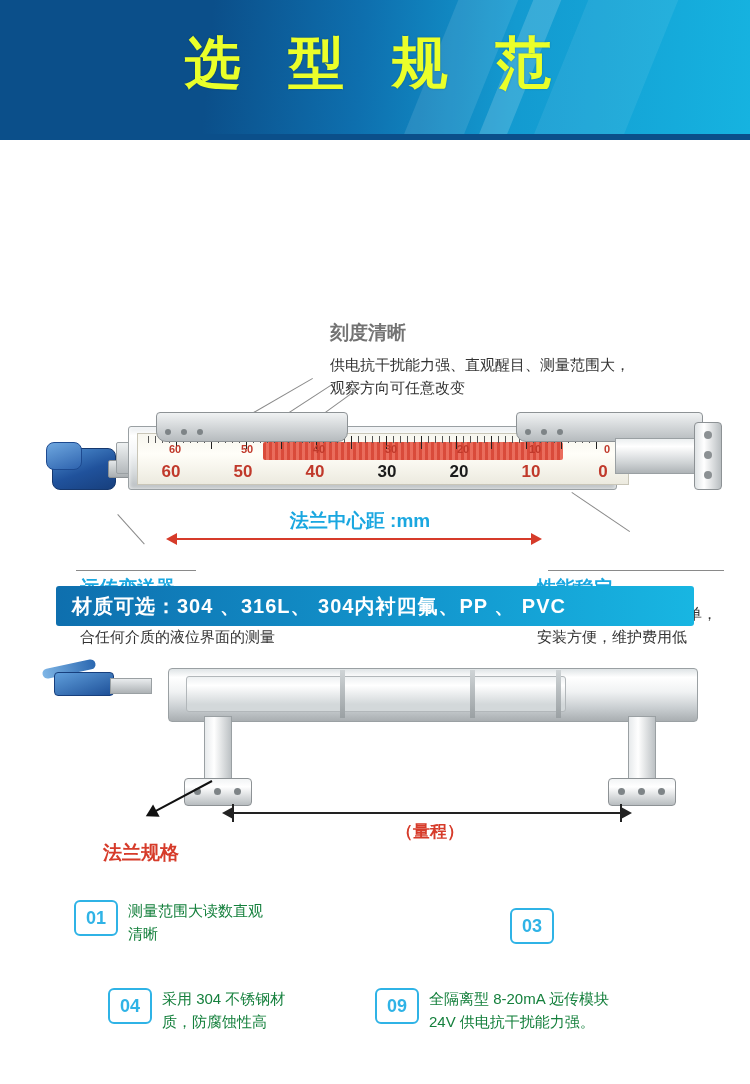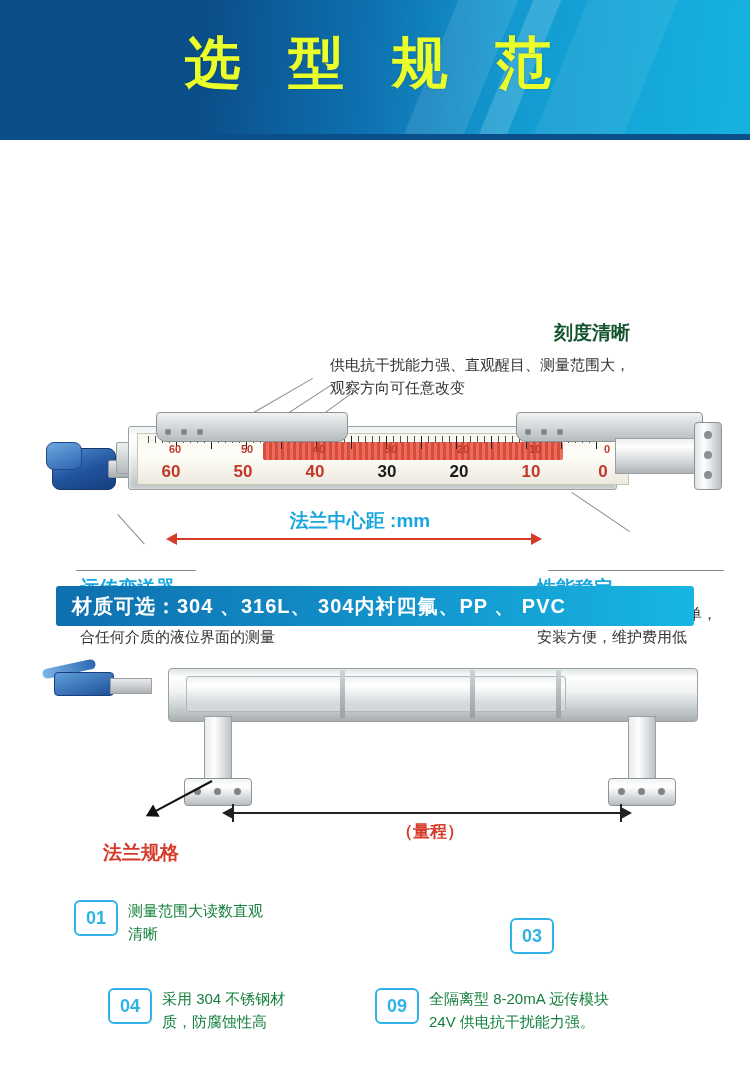--- a/index.html
+++ b/index.html
@@ -42,21 +42,21 @@
   }
 
   
   .sec1{position:relative;width:750px;height:430px;}
 
   .lbl{position:absolute;}
   .lbl .t{font-size:19px;font-weight:bold;color:#1aa7e0;line-height:1.4;}
   .lbl .b{font-size:15px;color:#333;line-height:1.55;}
 
   .callout-top{left:330px;top:180px;width:300px;}
-  .callout-top .t{color:#14532d;margin-bottom:6px;text-align:right;}
+  .callout-top .t{color:#737373;margin-bottom:6px;}
 
   .callout-left{left:80px;top:435px;width:200px;}
   .callout-right{left:537px;top:435px;width:190px;}
 
   
   .line{position:absolute;background:#8a8a8a;height:1px;transform-origin:0 0;}
 
   
   .gauge-wrap{position:absolute;left:28px;top:262px;width:700px;height:110px;}
 
@@ -232,21 +232,21 @@
   .badge{
     width:40px;height:32px;border:2px solid #2fb3e6;border-radius:6px;
     color:#2fb3e6;font-size:18px;font-weight:bold;
     display:flex;align-items:center;justify-content:center;
     flex:0 0 auto;margin-right:10px;
   }
   .feat-text{font-size:15px;line-height:1.5;color:#15803d;}
 
   .f1{left:74px;top:10px;width:190px;}
   .f2{left:272px;top:10px;width:185px;}
-  .f3{left:510px;top:28px;width:210px;align-items:center;}
+  .f3{left:510px;top:18px;width:210px;align-items:center;}
   .f4{left:108px;top:98px;width:200px;}
   .f5{left:375px;top:98px;width:240px;}
 </style>
 </head>
 <body>
 
 <div class="header">
   <div class="slash s1"></div>
   <div class="slash s2"></div>
   <div class="slash s3"></div>

